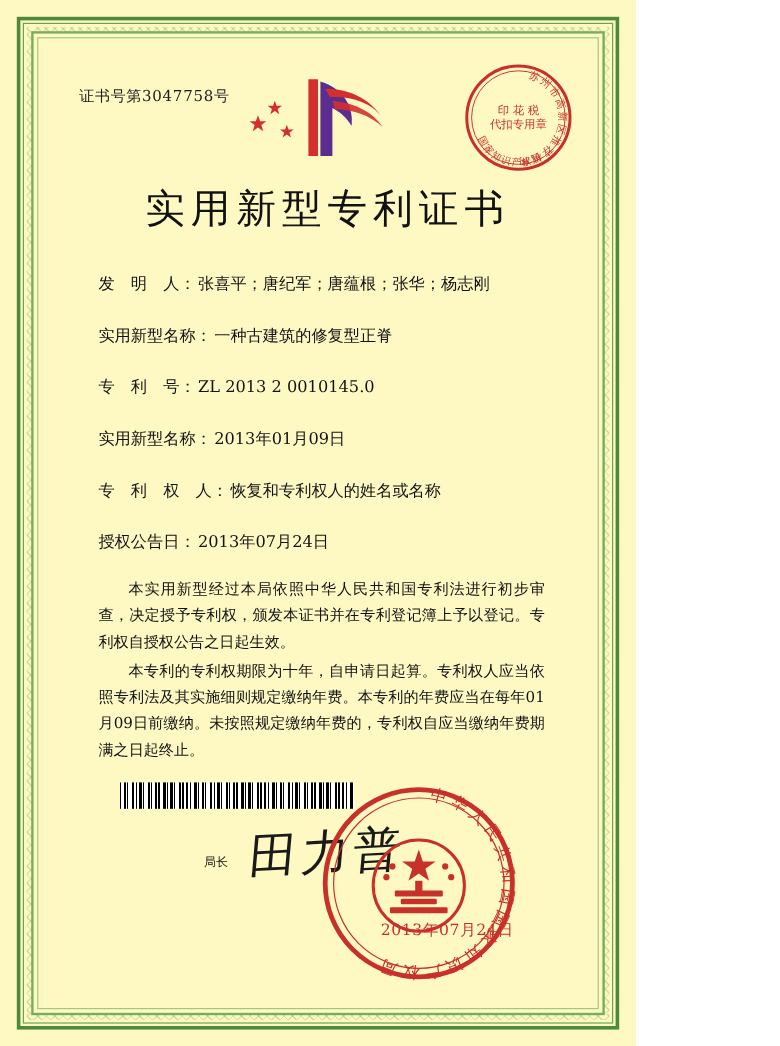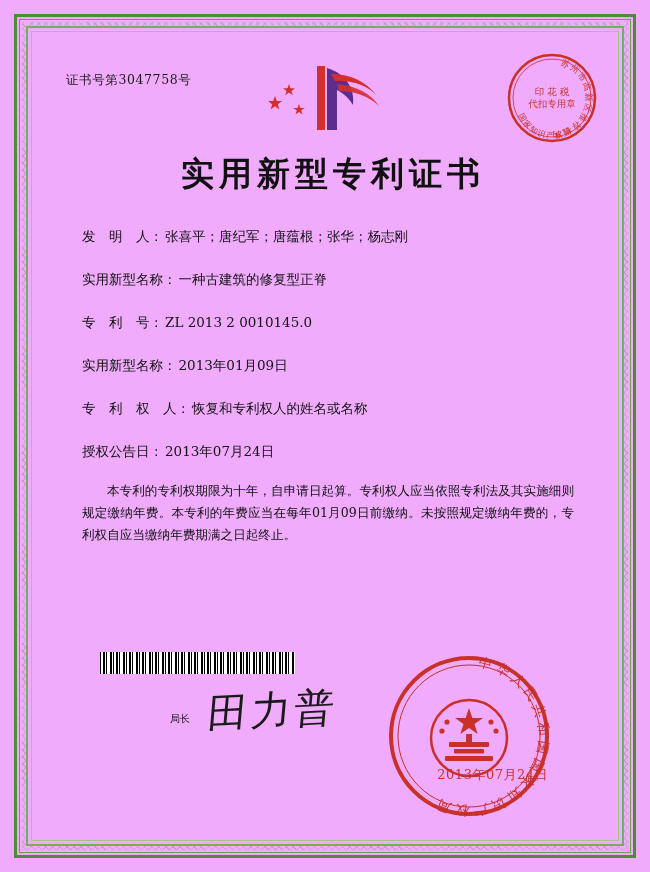--- a/index.html
+++ b/index.html
@@ -9,23 +9,23 @@
   }
   body {
     width: 650px;
     height: 872px;
     font-family: "DejaVu Sans", "Liberation Sans", sans-serif;
     overflow: hidden;
   }
 
   .page {
     position: relative;
-    width: 650px;
+    width: 530px;
     height: 872px;
-    background: #f0abfc;
+    background: #fef9c3;
     box-sizing: border-box;
   }
 
   
   .frame-outer {
     position: absolute;
     left: 14px;
     top: 14px;
     right: 14px;
     bottom: 14px;
@@ -119,21 +119,21 @@
   }
 
   
   .title {
     position: absolute;
     left: 16px;
     right: 0;
     top: 112px;
     text-align: center;
     font-family: "DejaVu Serif", "Liberation Serif", serif;
-    font-weight: bold;
+    font-weight: normal;
     font-size: 33px;
     letter-spacing: 5px;
     color: #111;
   }
 
   
   .fields {
     position: absolute;
     left: 42px;
     right: 30px;
@@ -311,20 +311,21 @@
         <span class="field-label">专　利　权　人：</span>
         <span class="field-value">恢复和专利权人的姓名或名称</span>
       </div>
       <div class="field-row">
         <span class="field-label">授权公告日：</span>
         <span class="field-value">2013年07月24日</span>
       </div>
     </div>
 
     <div class="body-text">
+      <p>本实用新型经过本局依照中华人民共和国专利法进行初步审查，决定授予专利权，颁发本证书并在专利登记簿上予以登记。专利权自授权公告之日起生效。</p>
       <p>本专利的专利权期限为十年，自申请日起算。专利权人应当依照专利法及其实施细则规定缴纳年费。本专利的年费应当在每年01月09日前缴纳。未按照规定缴纳年费的，专利权自应当缴纳年费期满之日起终止。</p>
     </div>
 
     <div class="barcode"></div>
 
     <div class="sig-label">局长</div>
     <div class="signature">田力普</div>
 
     <div class="seal-main">
       <svg width="172" height="172" viewBox="0 0 172 172">

